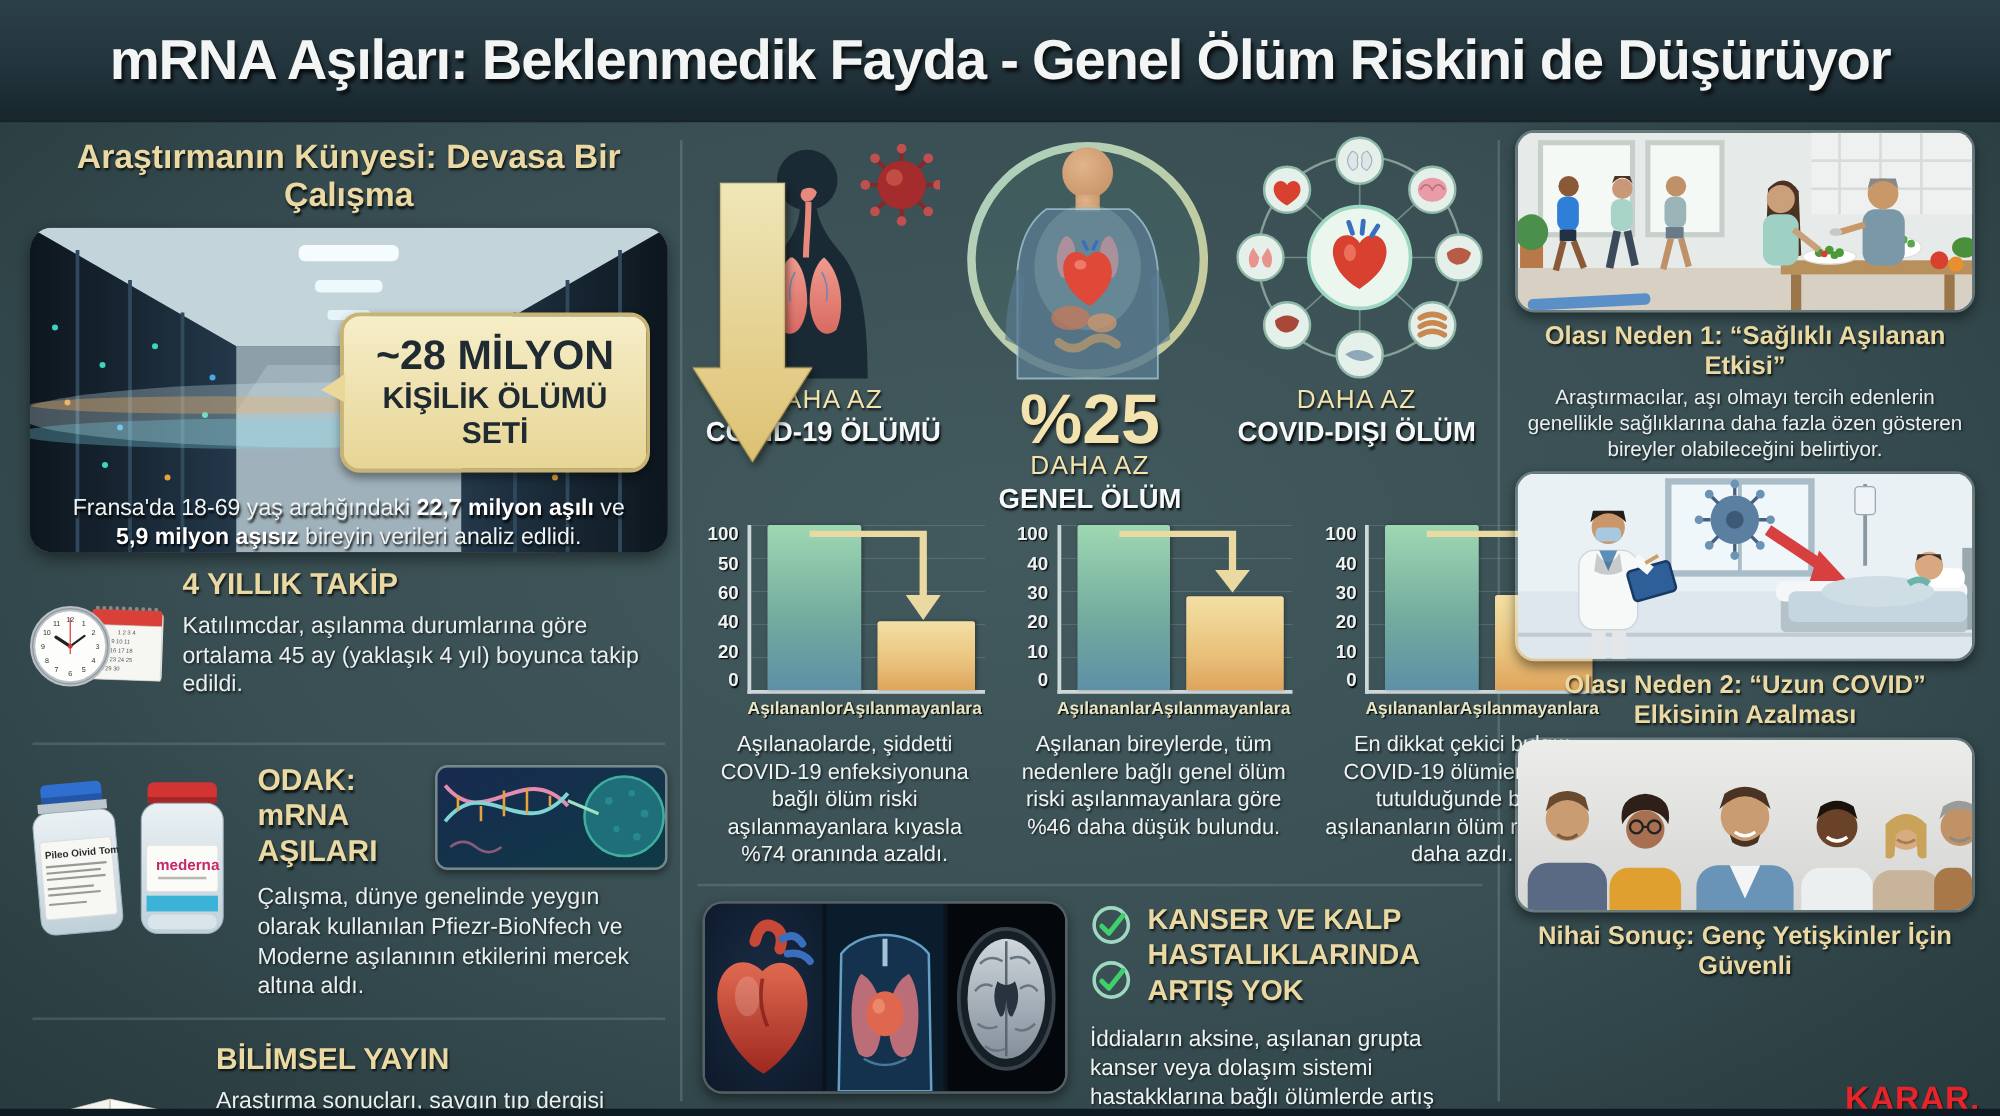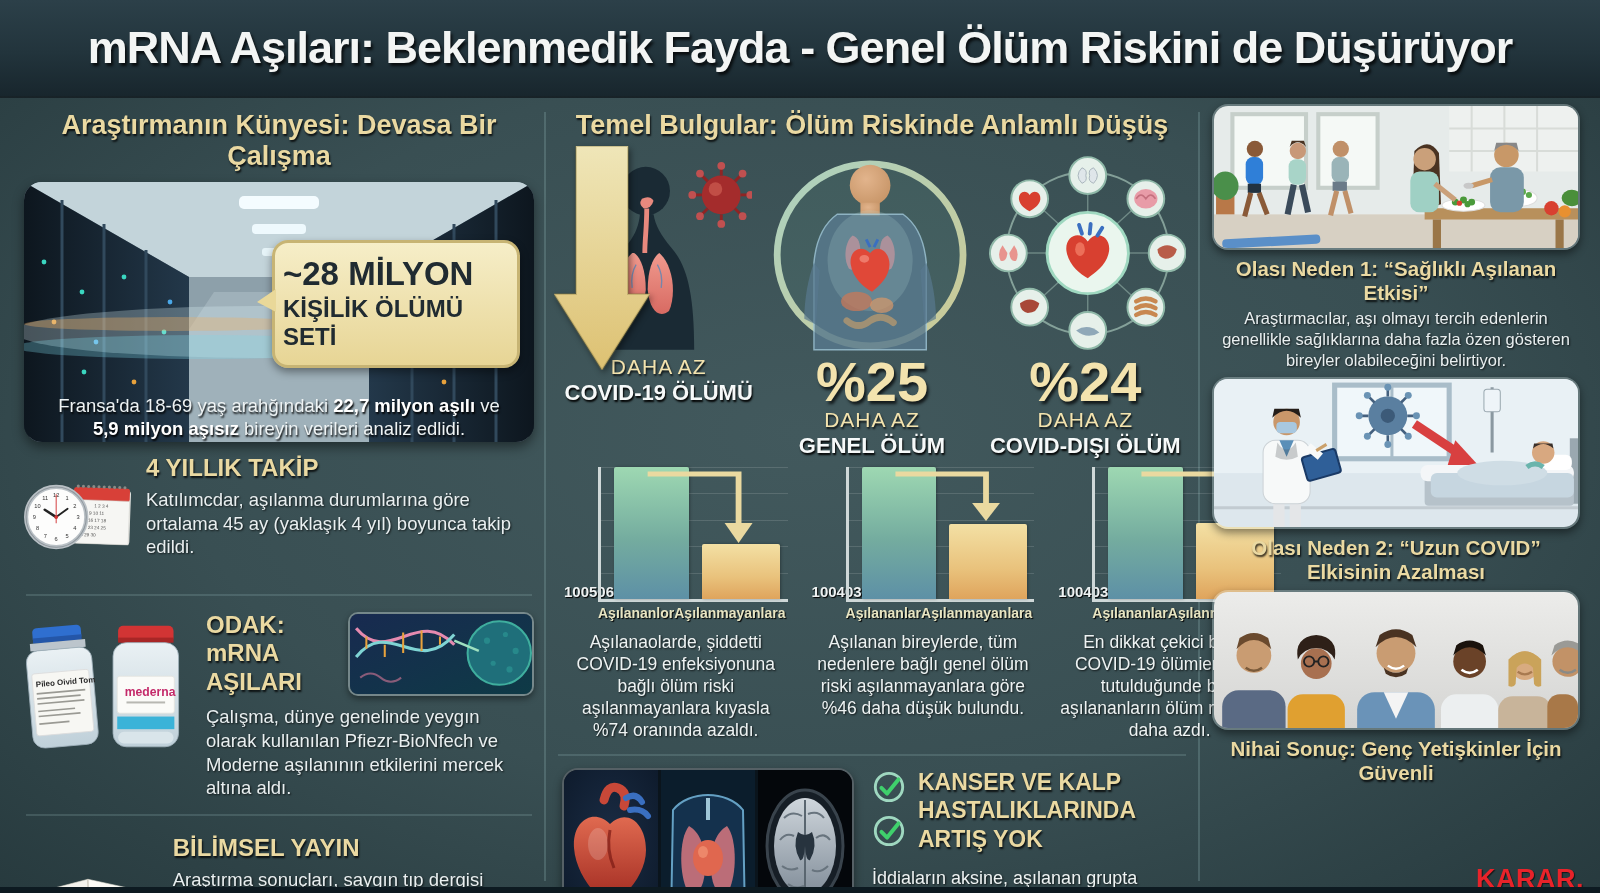--- a/index.html
+++ b/index.html
@@ -19,21 +19,21 @@
   .col-mid{width:652px;padding:6px 6px 0 6px;position:relative;}
   .col-right{width:396px;padding:6px 16px 0 12px;position:relative;}
   .vdiv{width:2px;background:rgba(165,205,205,.22);margin:14px 0;}
   .hdiv{border-top:2px solid rgba(170,210,210,.18);margin:6px 2px;}
   .col-header{margin:6px 0 10px;text-align:center;color:#ead9a2;font-size:27px;font-weight:bold;
     text-shadow:1px 2px 2px rgba(0,0,0,.8);}
   
   .server-card{position:relative;height:260px;border-radius:18px;overflow:hidden;
     box-shadow:0 5px 12px rgba(0,0,0,.45);background:#101b24;}
   .server-card>svg{position:absolute;inset:0;width:100%;height:100%;}
-  .bubble{position:absolute;top:58px;right:14px;width:226px;padding:12px 8px 14px;text-align:left;
+  .bubble{position:absolute;top:68px;right:14px;width:226px;padding:12px 8px 14px;text-align:center;
     background:linear-gradient(180deg,#f6eec8,#e7d595);border:3px solid #c7b474;border-radius:16px;
     color:#202b31;box-shadow:0 4px 8px rgba(0,0,0,.4);}
   .bubble::before{content:"";position:absolute;left:-18px;top:46px;
     border-top:13px solid transparent;border-bottom:10px solid transparent;border-right:19px solid #e9d899;}
   .bubble-l1{font-size:33px;font-weight:bold;}
   .bubble-l2{font-size:24px;font-weight:bold;margin-top:2px;}
   .server-caption{position:absolute;bottom:2px;left:0;right:0;margin:0;padding:0 26px;text-align:center;
     color:#eef3f4;font-size:18.5px;line-height:1.25;text-shadow:1px 2px 2px #000;}
   .server-caption b{color:#fff;}
   .lrow{display:flex;gap:14px;align-items:flex-start;padding:10px 0 8px;}
@@ -52,21 +52,21 @@
   .big-arrow{position:absolute;left:8px;top:48px;width:96px;height:224px;z-index:5;
     filter:drop-shadow(2px 3px 3px rgba(0,0,0,.45));}
   .illus-row{display:flex;justify-content:space-between;align-items:flex-end;height:202px;padding:0 6px 0 26px;}
   .stats-row,.charts-row{display:grid;grid-template-columns:1fr 1fr 1fr;}
   .stat{text-align:center;margin-top:2px;}
   .pct{font-size:56px;line-height:.95;font-weight:bold;color:#f3e3ae;text-shadow:2px 3px 3px rgba(0,0,0,.7);}
   .sub{font-size:21px;font-weight:normal;color:#f3e3ae;letter-spacing:1px;text-shadow:1px 2px 2px rgba(0,0,0,.8);}
   .lbl{font-size:22px;font-weight:bold;color:#f6f9f9;margin-top:1px;text-shadow:1px 2px 2px #000;}
   .mini-chart{padding:8px 12px 0;}
   .chart-box{display:flex;}
-  .y-axis{width:34px;height:132px;display:flex;flex-direction:row;justify-content:space-between;
+  .y-axis{width:34px;height:132px;display:flex;flex-direction:column;justify-content:space-between;
     align-items:flex-end;padding-right:7px;box-sizing:border-box;color:#eef2f2;font-size:15px;font-weight:bold;
     text-shadow:1px 1px 1px #000;line-height:1;}
   .plot{position:relative;flex:1;height:132px;border-left:3px solid #cfd8d8;border-bottom:3px solid #cfd8d8;
     background:repeating-linear-gradient(to top,transparent 0 25.4px,rgba(255,255,255,.13) 25.4px 26.4px);}
   .bar{position:absolute;bottom:0;border-radius:2px 2px 0 0;box-shadow:1px 0 3px rgba(0,0,0,.3);}
   .bar.green{left:7%;width:40%;background:linear-gradient(180deg,#9ed8b2 0%,#74ac9f 55%,#5d90a6 100%);}
   .bar.yellow{left:54%;width:42%;background:linear-gradient(180deg,#f3e0a4 0%,#e9c27c 60%,#dfa45c 100%);}
   .drop{position:absolute;inset:0;width:100%;height:100%;}
   .x-labels{margin-left:34px;display:flex;justify-content:space-between;padding:3px 2px 0 0;
     color:#e8e5c2;font-size:14px;font-weight:bold;text-shadow:1px 1px 1px #000;}
@@ -344,21 +344,20 @@
         <div class="ltext">
           <h3>BİLİMSEL YAYIN</h3>
           <p><span>Araştırma sonuçları, saygın tıp dergisi </span><b>JAMA Network Open</b><span>'da yayımlandı.</span></p>
         </div>
       </div>
     </section>
 
     <div class="vdiv"></div>
 
     <section class="col col-mid">
-      <h2 class="col-header">Temel Bulgular: Ölüm Riskinde Anlamlı Düşüş</h2>
 
       <div class="big-arrow">
         <svg viewBox="0 0 96 224" width="96" height="224">
           <defs>
             <linearGradient id="bigArrowG" x1="0" y1="0" x2="0" y2="1">
               <stop offset="0" stop-color="#efe6b8"></stop>
                 <stop offset="1" stop-color="#ddc172"></stop>
             </linearGradient>
           </defs>
           <polygon points="22,0 74,0 74,148 96,148 48,224 0,148 22,148" fill="url(#bigArrowG)" stroke="#8a7a3e" stroke-opacity=".35" stroke-width="2"></polygon>
@@ -497,21 +496,20 @@
         <div class="stat">
           <div class="sub">DAHA AZ</div>
           <div class="lbl">COVID-19 ÖLÜMÜ</div>
         </div>
         <div class="stat">
           <div class="pct">%25</div>
           <div class="sub">DAHA AZ</div>
           <div class="lbl">GENEL ÖLÜM</div>
         </div>
         <div class="stat">
-          <div class="pct">%24</div>
           <div class="sub">DAHA AZ</div>
           <div class="lbl">COVID-DIŞI ÖLÜM</div>
         </div>
       </div>
 
       <div class="charts-row">
         <div class="mini-chart">
           <div class="chart-box">
             <div class="y-axis">
               <span>100</span>

